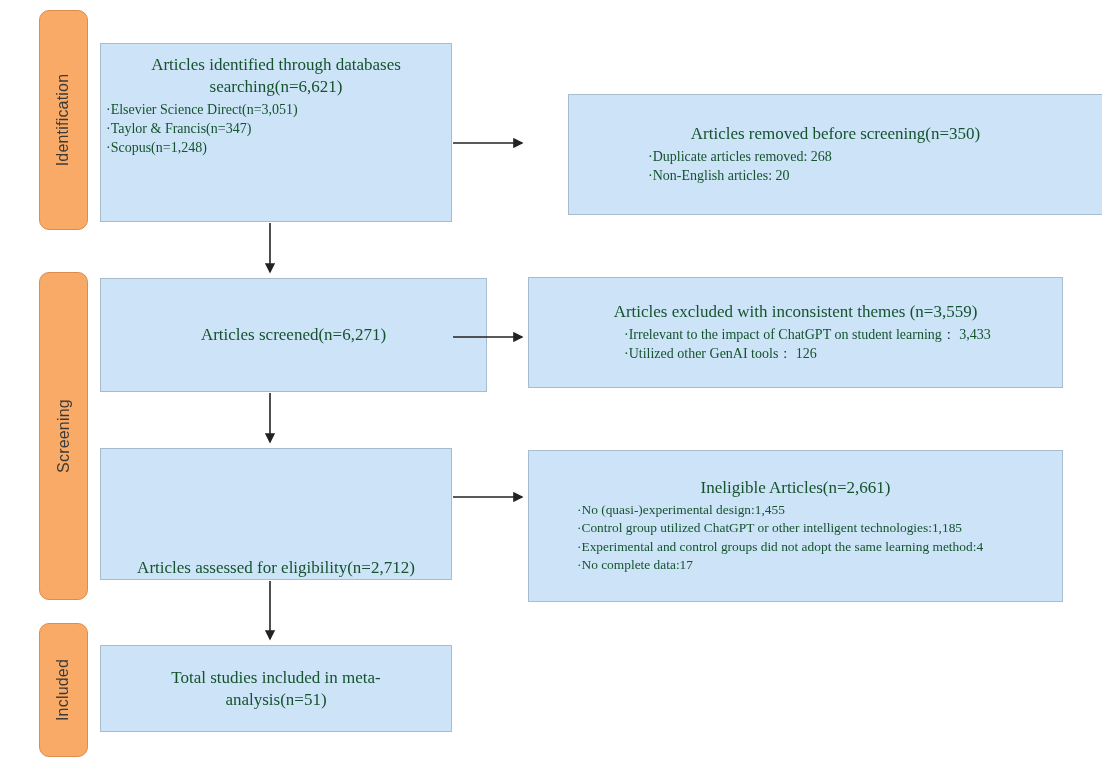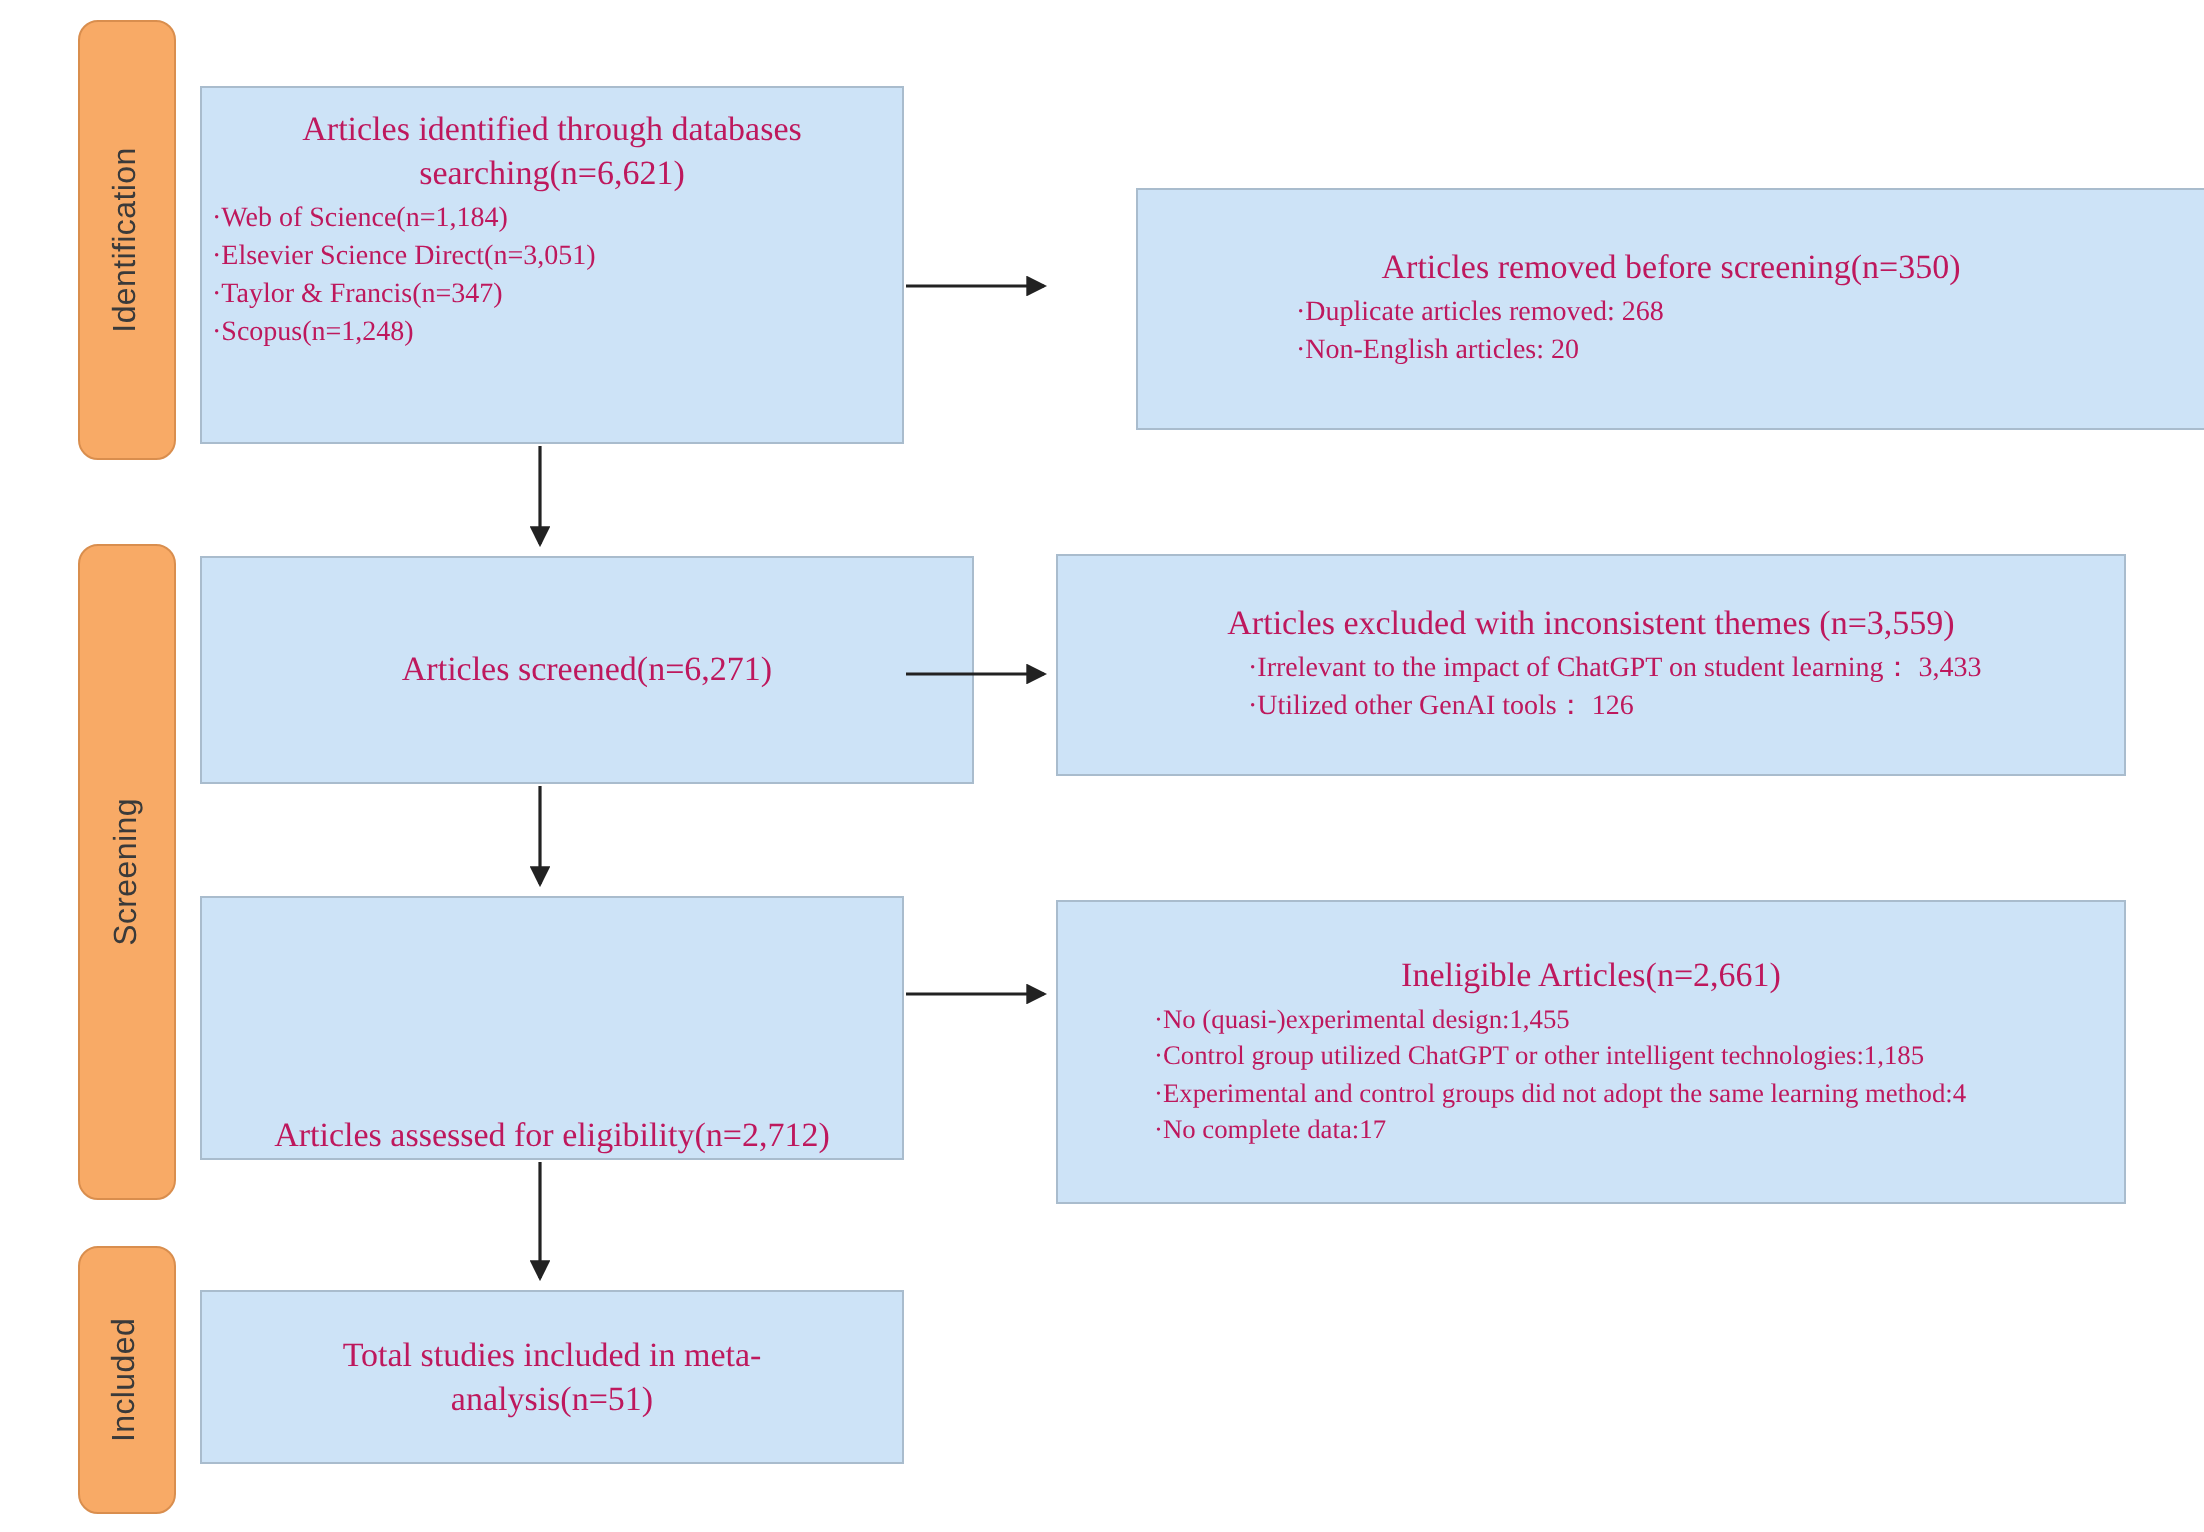--- a/index.html
+++ b/index.html
@@ -31,21 +31,21 @@
     white-space:nowrap;
     font-family:"Liberation Sans","DejaVu Sans",sans-serif;
     font-size:16px;color:#3a3a3a;letter-spacing:.2px;
   }
   
   .box{
     position:absolute;
     background:var(--box-fill);
     border:1.6px solid var(--box-border);
     box-sizing:border-box;
-    color:#be185d;
+    color:#14532d;
     display:flex;flex-direction:column;justify-content:center;
   }
   .box.top-align{justify-content:flex-start;padding-top:10px;}
   .box-title{
     font-size:17px;line-height:1.28;text-align:center;
     padding:0 4px;
   }
   .box-title.nowrap{white-space:nowrap;padding:0;}
   .box-title.narrow{max-width:272px;margin:16px auto;text-align:center;}
   .box-items{margin-top:2px;}
@@ -71,21 +71,20 @@
   <div class="stage" style="top:272px;height:328px;">
     <span class="stage-label">Screening</span>
   </div>
   <div class="stage" style="top:623px;height:134px;">
     <span class="stage-label">Included</span>
   </div>
 
   <div class="box top-align identified" style="left:100px;top:43px;width:352px;height:179px;">
     <div class="box-title">Articles identified through databases searching(n=6,621)</div>
     <div class="box-items">
-      <div class="item">·Web of Science(n=1,184)</div>
       <div class="item">·Elsevier Science Direct(n=3,051)</div>
       <div class="item">·Taylor &amp; Francis(n=347)</div>
       <div class="item">·Scopus(n=1,248)</div>
     </div>
   </div>
 
   <div class="box removed" style="left:528px;top:94px;width:535px;height:121px;margin-left:40px;">
     <div class="box-title">Articles removed before screening(n=350)</div>
     <div class="box-items">
       <div class="item">·Duplicate articles removed: 268</div>

